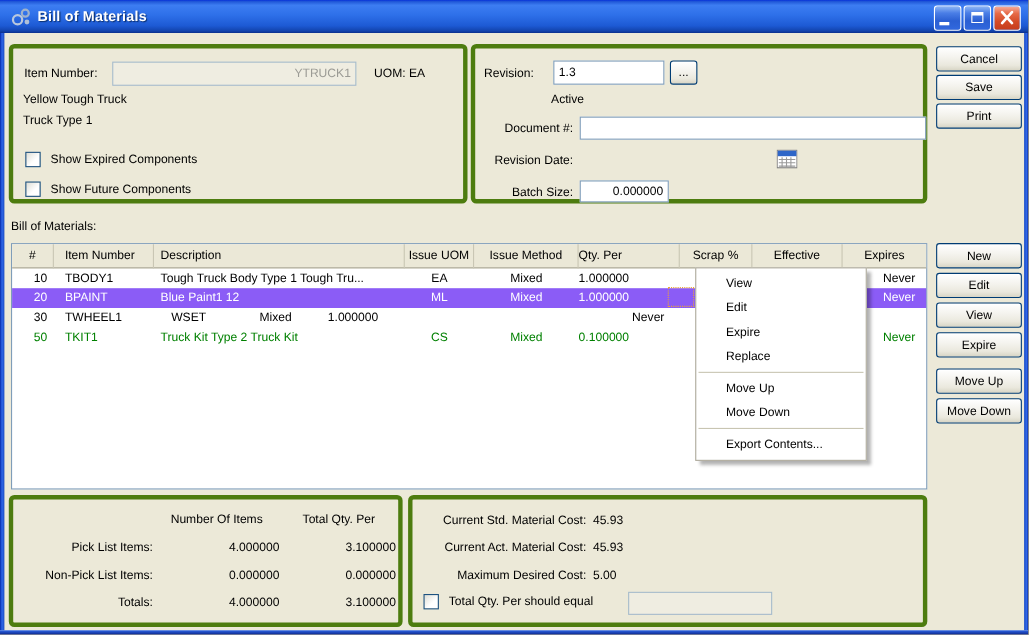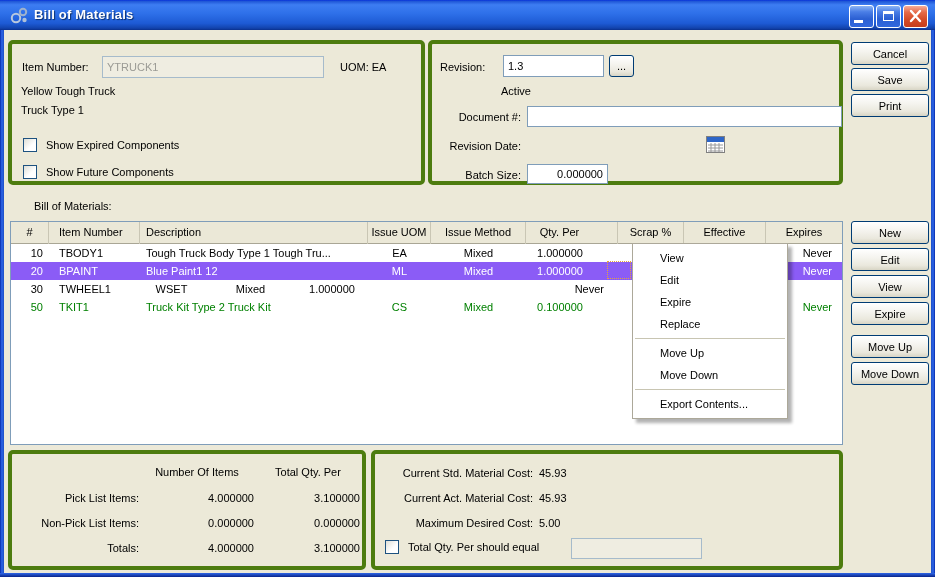--- a/index.html
+++ b/index.html
@@ -39,21 +39,21 @@
   .th{height:22px;line-height:21px;border-right:1px solid #C9C6B4;box-sizing:border-box;overflow:hidden;white-space:nowrap;}
   .th:last-child{border-right:none;}
   .trow{display:flex;height:18px;line-height:18px;white-space:nowrap;}
   .trow.green{color:#008000;}
   .trow.selected{background:#8b5cf6;color:#fff;}
   .c1{width:38px;text-align:right;padding-right:6px;}
   .c2{width:91px;padding-left:10px;}
   .c3{width:228px;padding-left:6px;}
   .c4{width:63px;text-align:center;}
   .c5{width:95px;text-align:center;}
-  .c6{width:92px;text-align:center;padding-right:24px;}
+  .c6{width:92px;text-align:left;padding-right:24px;}
   .c7{width:66px;text-align:right;padding-right:8px;}
   .c8{width:82px;text-align:center;}
   .c9{width:76px;text-align:right;padding-right:10px;}
   .c1,.c2,.c3,.c4,.c5,.c6,.c7,.c8,.c9{box-sizing:border-box;overflow:hidden;}
   .th.c7,.th.c8,.th.c9{text-align:center;padding-right:0;}
   .focus-cell{position:absolute;left:607px;top:261px;width:24px;height:18px;border:1px dotted #E8A33D;box-sizing:border-box;}
   
   .menu{position:absolute;left:632px;top:243px;width:156px;background:#fff;border:1px solid #ACA899;
         box-shadow:4px 4px 3px rgba(0,0,0,0.30);padding:3px 0;box-sizing:border-box;}
   .menu-item{height:22px;line-height:22px;padding-left:27px;white-space:nowrap;}
@@ -87,21 +87,21 @@
           <path d="M7 5 L16 15 M16 5 L7 15" stroke="#fff" stroke-width="2.4" stroke-linecap="round"></path>
         </svg>
     </div>
   </div>
   <div class="frame-l"></div>
   <div class="frame-r"></div>
   <div class="frame-b"></div>
 
   <div class="gbox" style="left:8px;top:40px;width:417px;height:145px;">
     <span class="lbl" style="left:10px;top:17px;">Item Number:</span>
-    <input class="inp disabled" style="left: 90px; top: 12px; width: 222px; height: 22px;" readonly="" value="YTRUCK1">
+    <input class="inp disabled" style="left: 90px; top: 12px; width: 222px; height: 22px; text-align: right;" readonly="" value="YTRUCK1">
     <span class="lbl" style="left:328px;top:17px;">UOM: EA</span>
     <span class="lbl" style="left:9px;top:41px;">Yellow Tough Truck</span>
     <span class="lbl" style="left:9px;top:60px;">Truck Type 1</span>
     <span class="cb" style="left:11px;top:94px;"></span>
     <span class="lbl" style="left:34px;top:95px;">Show Expired Components</span>
     <span class="cb" style="left:11px;top:121px;"></span>
     <span class="lbl" style="left:34px;top:122px;">Show Future Components</span>
   </div>
 
   <div class="gbox" style="left:428px;top:40px;width:415px;height:145px;">
@@ -127,21 +127,21 @@
       </svg>
     </button>
     <span class="lbl rt" style="left:8px;top:125px;width:81px;">Batch Size:</span>
     <input class="inp" style="left: 95px; top: 120px; width: 81px; height: 20px; text-align: right;" value="0.000000">
   </div>
 
   <button class="xpbtn" style="left:851px;top:42px;width:78px;height:23px;">Cancel</button>
   <button class="xpbtn" style="left:851px;top:68px;width:78px;height:23px;">Save</button>
   <button class="xpbtn" style="left:851px;top:94px;width:78px;height:23px;">Print</button>
 
-  <span class="lbl" style="left:10px;top:200px;margin-left:24px;">Bill of Materials:</span>
+  <span class="lbl" style="left:10px;top:200px;">Bill of Materials:</span>
 
   <div class="bom-table">
     <div class="thead">
       <div class="th c1" style="text-align:center;padding-right:0;">#</div>
       <div class="th c2">Item Number</div>
       <div class="th c3">Description</div>
       <div class="th c4">Issue UOM</div>
       <div class="th c5">Issue Method</div>
       <div class="th c6">Qty. Per</div>
       <div class="th c7">Scrap %</div>

